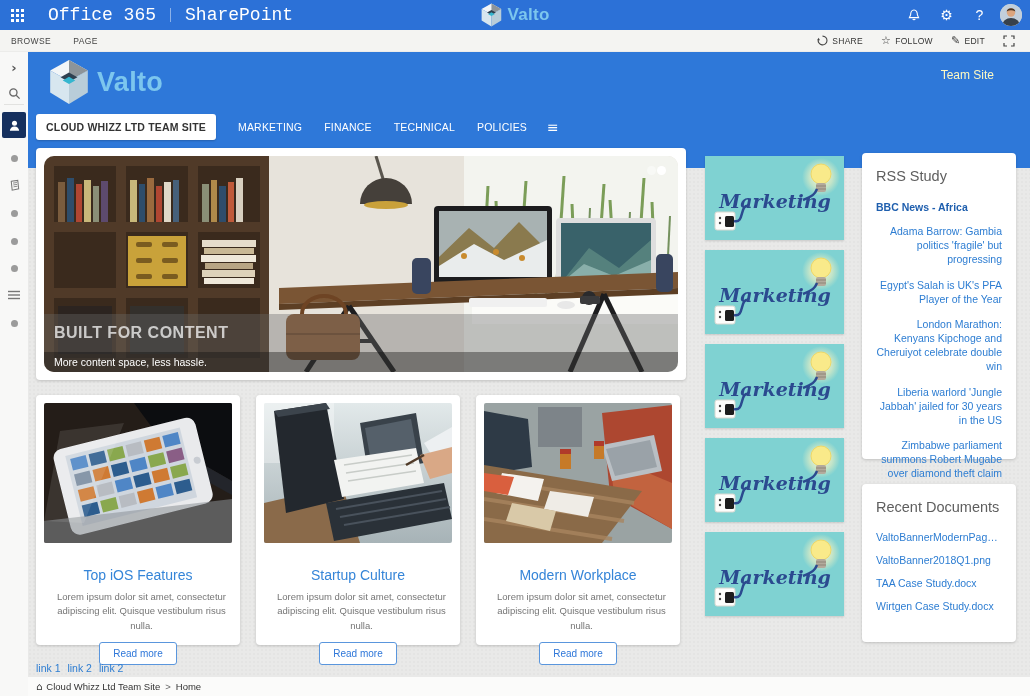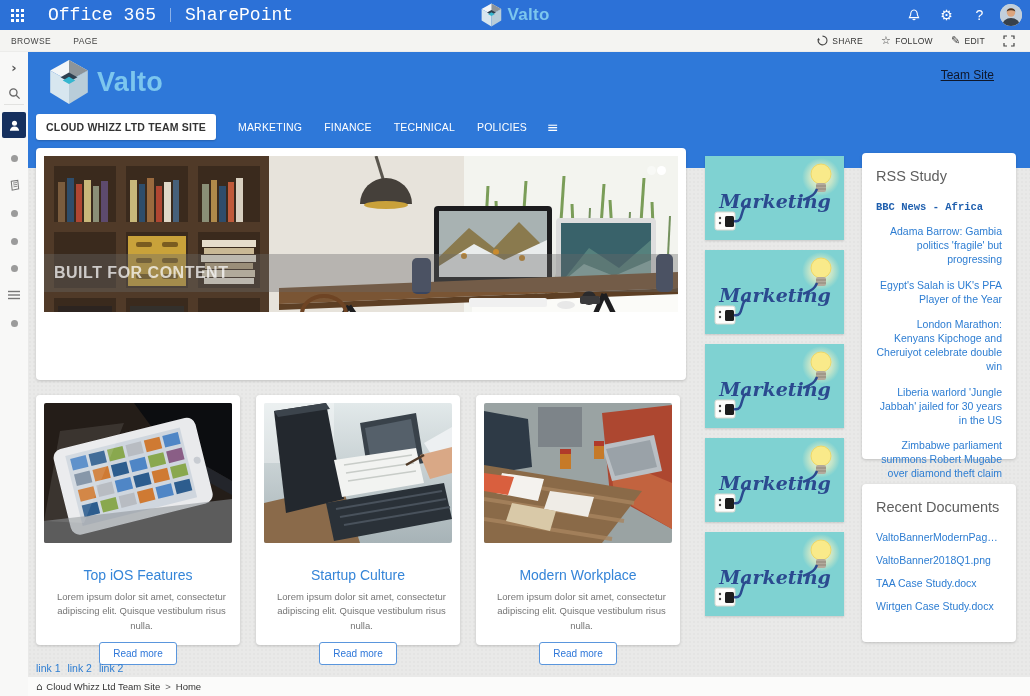--- a/index.html
+++ b/index.html
@@ -41,32 +41,32 @@
   .rail-divider{position:absolute;left:4px;width:20px;height:1px;background:#e2e2e0;}
   .rail-dot{width:7px;height:7px;border-radius:50%;background:#9b9b9b;}
   .rail-active{position:absolute;left:2px;width:24px;height:26px;background:#16305e;border-radius:2px;
                display:flex;align-items:center;justify-content:center;cursor:pointer;}
   .rail-chevron{color:#555;font-size:13px;font-weight:bold;}
 
   
   .site-banner{position:absolute;left:28px;top:52px;width:1002px;height:116px;background:#2e78d9;z-index:1;}
   .site-logo{position:absolute;left:20px;top:7px;display:flex;align-items:center;gap:7px;cursor:pointer;}
   .site-logo .brand-text{font-size:27px;font-weight:bold;color:#7cc6ee;letter-spacing:.3px;}
-  .team-site{position:absolute;right:36px;top:16px;color:#0f172a;font-size:12px;text-decoration:underline;}
+  .team-site{position:absolute;right:36px;top:16px;color:#fef9c3;font-size:12px;}
   .top-nav{position:absolute;left:8px;top:62px;display:flex;align-items:center;}
   .nav-pill{background:#fff;color:#333;font-size:10.5px;font-weight:bold;letter-spacing:.2px;
             padding:7px 10px;border-radius:3px;cursor:pointer;box-shadow:0 1px 2px rgba(0,0,0,.2);}
   .nav-item{color:#fff;font-size:10.5px;letter-spacing:.2px;margin-left:22px;cursor:pointer;}
   .nav-burger{color:#fff;font-size:14px;margin-left:20px;cursor:pointer;line-height:10px;}
 
   
   .white-card{position:absolute;background:#fff;border-radius:4px;box-shadow:0 1px 3px rgba(0,0,0,.18);z-index:5;}
 
   .hero-card{left:36px;top:148px;width:650px;height:232px;padding:8px;}
-  .hero-media{position:relative;width:634px;height:156px;border-radius:0;overflow:hidden;}
+  .hero-media{position:relative;width:634px;height:216px;border-radius:10px;overflow:hidden;}
   .hero-media svg{display:block;}
   .hero-overlay{position:absolute;left:0;right:0;bottom:20px;height:38px;background:rgba(105,105,105,.38);
                 display:flex;align-items:center;padding-left:10px;}
   .hero-headline{font-size:16px;font-weight:bold;color:rgba(255,255,255,.72);letter-spacing:.5px;}
   .hero-caption{position:absolute;left:0;right:0;bottom:0;height:20px;background:rgba(48,48,48,.62);
                 display:flex;align-items:center;padding-left:10px;font-size:10.5px;color:#fff;}
   .hero-dots{position:absolute;top:10px;right:12px;display:flex;}
   .hero-dot{width:9px;height:9px;border-radius:50%;background:rgba(255,255,255,.45);cursor:pointer;}
   .hero-dot.active{background:#fff;margin-left:1px;}
 
@@ -76,21 +76,21 @@
   .news-body{margin:7px 6px 0 13px;font-size:9.5px;line-height:1.5;color:#767676;}
   .news-btn{display:inline-block;margin-top:9px;padding:5px 13px;font-size:10px;color:#2e77d9;
             border:1px solid #5a96dd;border-radius:3px;background:#fff;cursor:pointer;}
 
   .mkt-banner{position:absolute;left:705px;width:139px;height:84px;z-index:5;cursor:pointer;
               box-shadow:0 1px 2px rgba(0,0,0,.15);}
   .mkt-banner svg{display:block;}
 
   .side-box{left:862px;width:154px;padding:15px 14px;z-index:6;}
   .side-box-title{font-size:14.5px;color:#5e5e5e;font-weight:normal;}
-  .rss-source{margin-top:17px;font-size:10.5px;font-weight:bold;color:#1f5fae;cursor:pointer;font-family:Liberation Mono, monospace;}
+  .rss-source{margin-top:17px;font-size:10.5px;font-weight:bold;color:#1f5fae;cursor:pointer;}
   .rss-item{margin-top:11px;font-size:10.5px;line-height:1.35;color:#2d7dd2;cursor:pointer;text-align:right;}
   .doc-item{margin-top:11px;font-size:10.5px;color:#2d7dd2;cursor:pointer;white-space:nowrap;
             overflow:hidden;text-overflow:ellipsis;}
 
   
   .footer-links{position:absolute;left:36px;top:662px;font-size:10.5px;color:#2d7dd2;z-index:5;}
   .footer-links span{margin-right:4px;cursor:pointer;}
   .crumb-bar{position:absolute;left:28px;top:677px;width:1002px;height:19px;background:#fbfbfa;
              display:flex;align-items:center;padding-left:8px;font-size:9.5px;color:#333;z-index:6;}
   .crumb-bar .glyph{font-size:10px;margin-right:4px;color:#333;}
@@ -364,20 +364,21 @@
         <rect x="612" y="98" width="17" height="38" rx="5" fill="#39455f"></rect>
         <circle cx="545" cy="142" r="7" fill="#2a2a2c"></circle>
         <rect x="536" y="140" width="20" height="8" rx="2" fill="#3a3a3c"></rect>
         <path d="M250,158 h58 a8,8 0 0 1 8,8 v30 a8,8 0 0 1 -8,8 h-58 a8,8 0 0 1 -8,-8 v-30 a8,8 0 0 1 8,-8 Z" fill="#8a5a33"></path>
         <path d="M258,158 a22,18 0 0 1 44,0" fill="none" stroke="#6e4424" stroke-width="4"></path>
         <line x1="242" y1="178" x2="316" y2="178" stroke="#6e4424" stroke-width="2"></line>
       </svg>
       <div class="hero-overlay">
         <span class="hero-headline">BUILT FOR CONTENT</span>
       </div>
+      <div class="hero-caption">More content space, less hassle.</div>
       <div class="hero-dots">
         <span class="hero-dot"></span>
         <span class="hero-dot active"></span>
       </div>
     </div>
   </div>
 
   <div class="white-card news-card" style="left:36px;">
     <div class="news-img">
       <svg width="188" height="140" viewBox="0 0 188 140" preserveAspectRatio="none">

